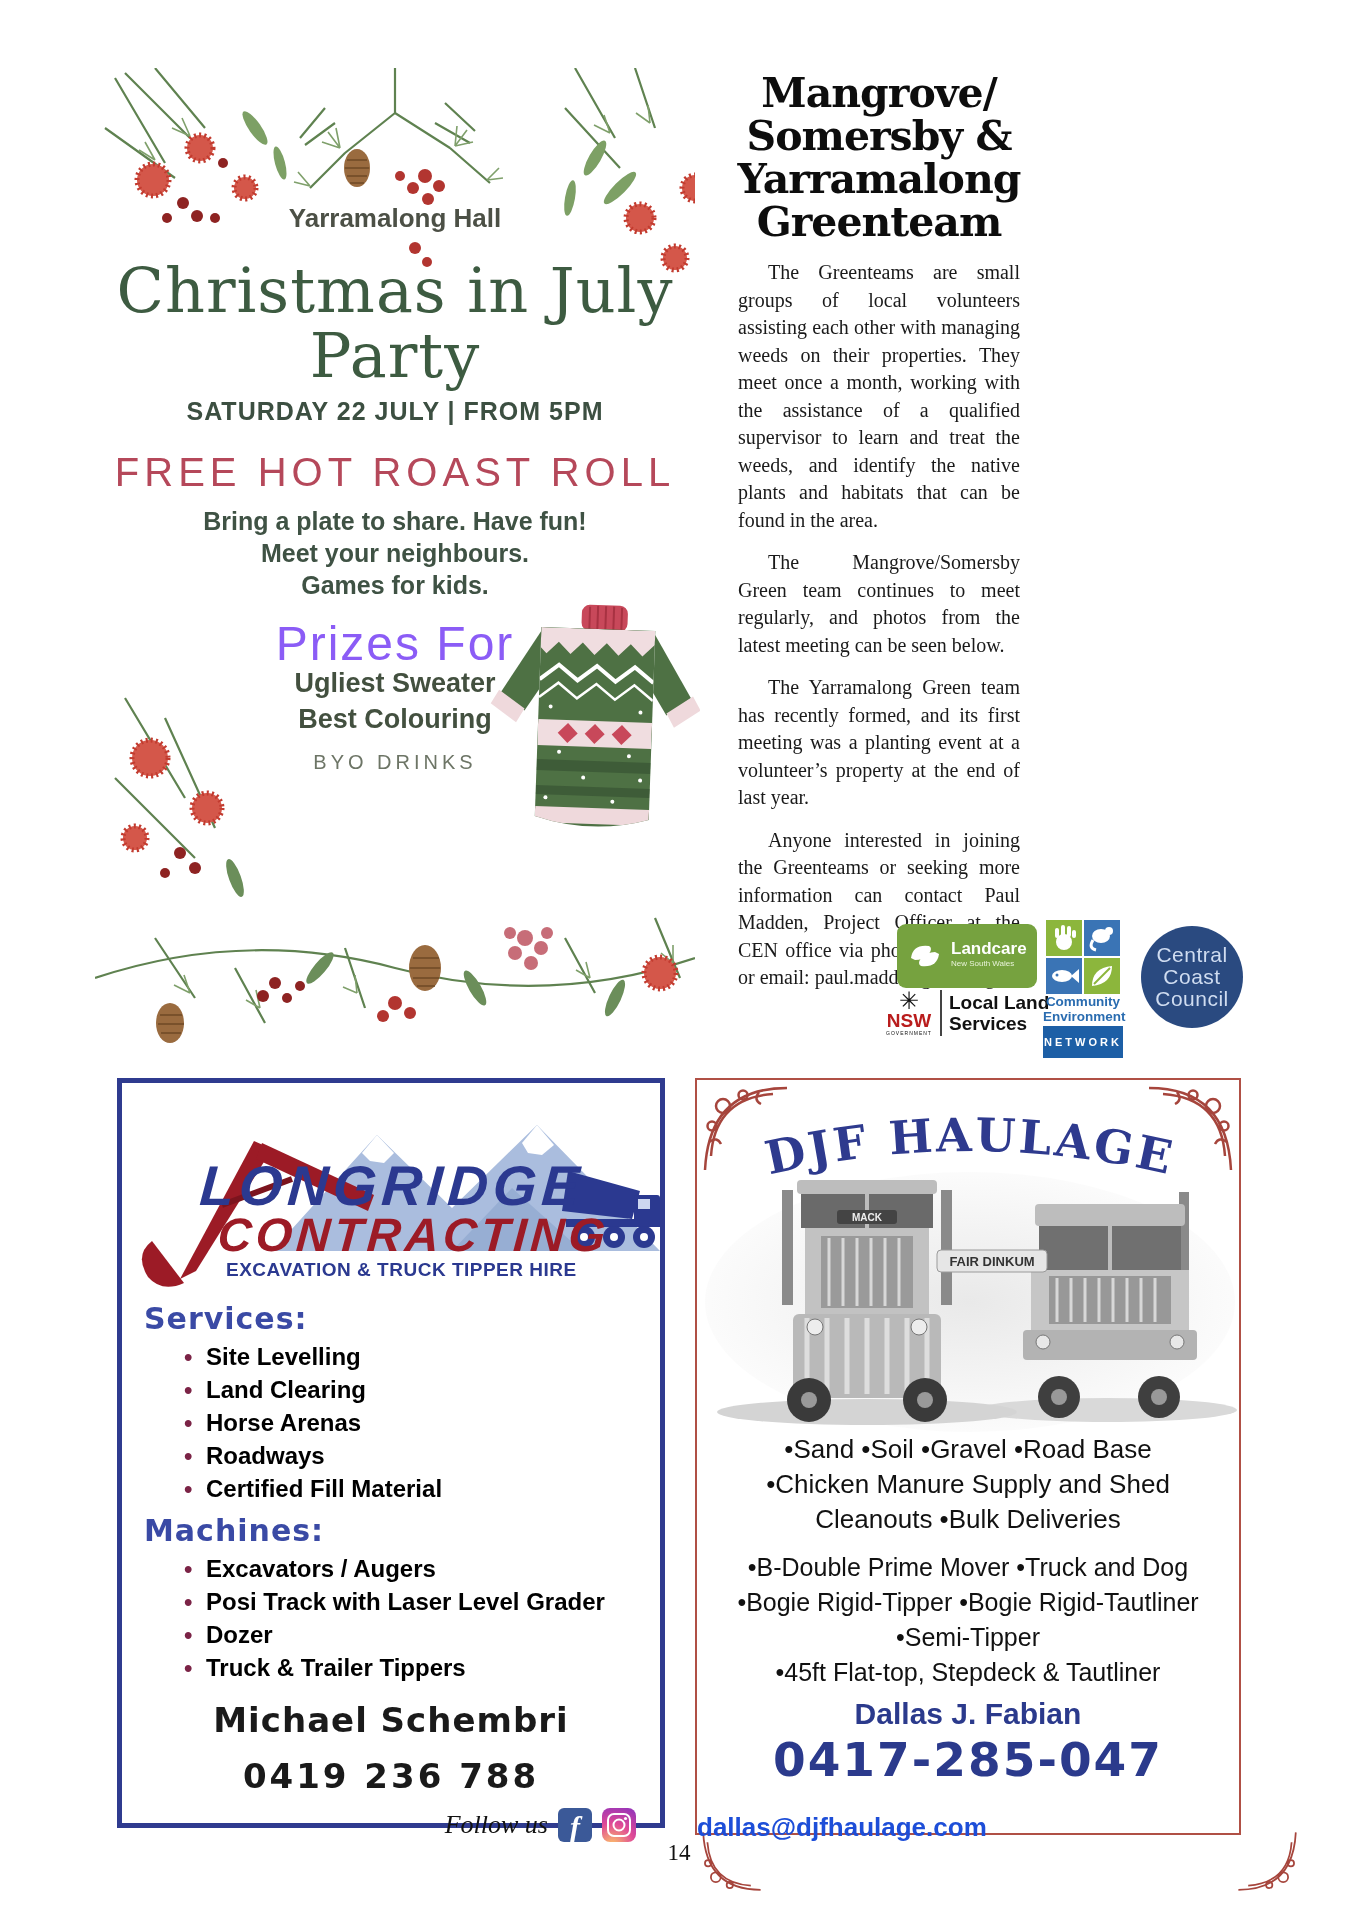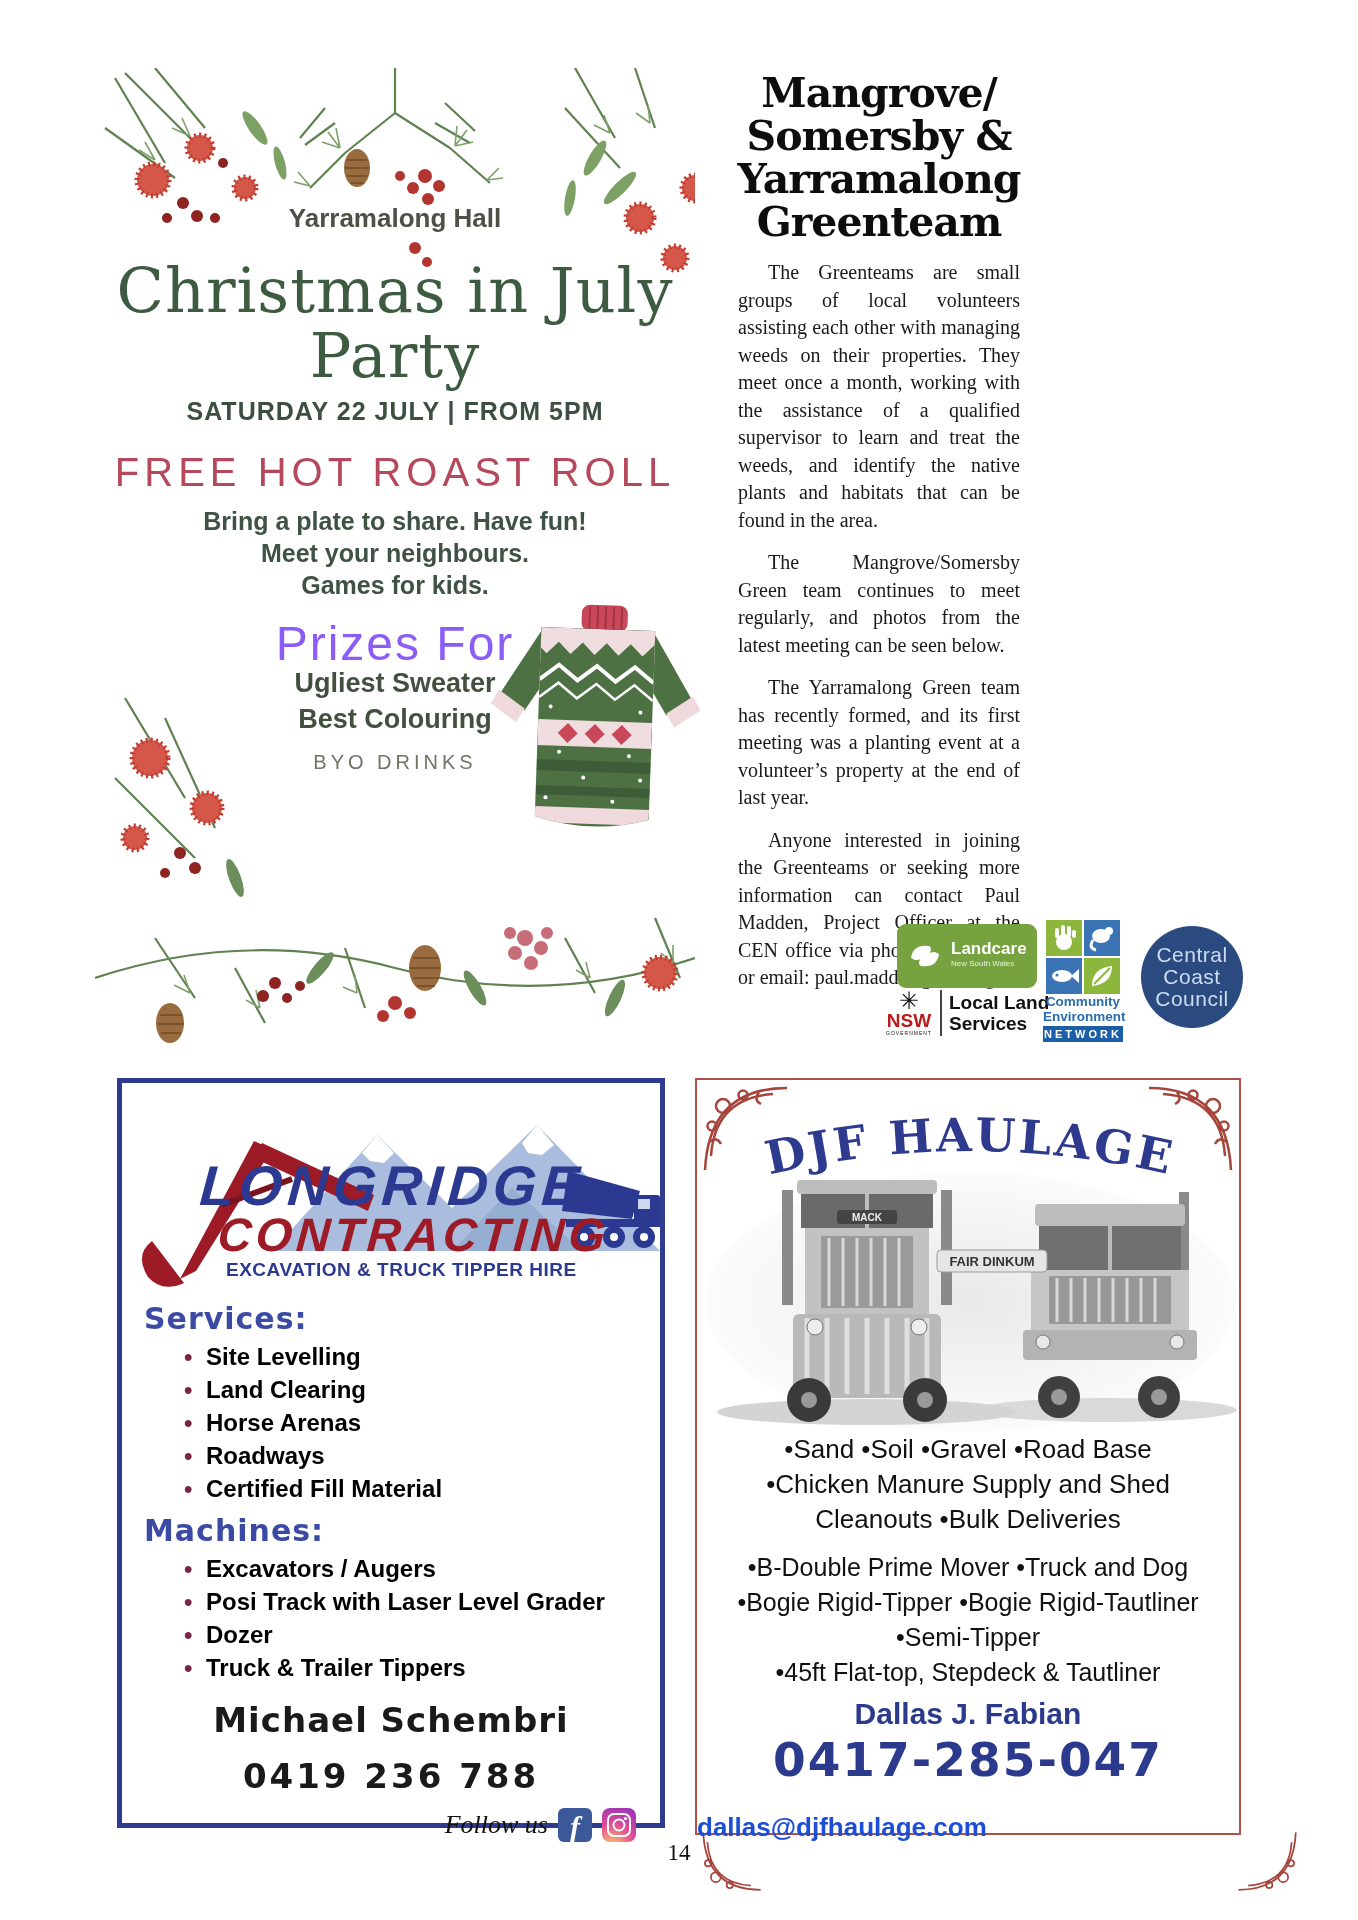--- a/index.html
+++ b/index.html
@@ -41,21 +41,21 @@
   .nsw-flower{font-size:24px;line-height:22px;color:#111;}
   .nsw-name{font-size:19px;font-weight:900;line-height:18px;color:#b91c1c;}
   .nsw-sub{font-size:5px;letter-spacing:1px;color:#111;}
   .nsw-div{width:2px;height:46px;background:#444;margin:0 7px;}
   .lls{font-size:19px;font-weight:bold;line-height:21px;color:#111;}
   .logo-cen{position:absolute;left:158px;top:2px;width:80px;text-align:center;}
   .cen-grid{width:74px;height:74px;margin:0 auto;display:grid;grid-template-columns:36px 36px;
             grid-template-rows:36px 36px;gap:2px;}
   .cen-line{font-size:13.5px;font-weight:bold;color:#2a6cb0;line-height:15px;}
   .cen-bar{margin-top:2px;background:#1d5fa6;color:#fff;font-size:11px;font-weight:bold;
-           letter-spacing:3px;padding:2px 0;}
+           letter-spacing:3px;padding:10px 0;}
   .logo-ccc{position:absolute;left:256px;top:8px;width:102px;height:102px;border-radius:50%;
             background:#2a4a80;display:flex;align-items:center;justify-content:center;text-align:center;}
   .ccc-text{color:#cfdcf0;font-size:21px;line-height:22px;letter-spacing:0.5px;}
 
   
   .longridge{position:absolute;left:117px;top:1078px;width:548px;height:750px;box-sizing:border-box;
              border:5px solid #2f3b8f;background:#fff;}
   .lr-logo{position:relative;height:210px;}
   .lr-logo svg{position:absolute;left:0;top:0;}
   .lr-name1{position:absolute;left:78px;top:70px;font-style:italic;font-weight:800;font-size:56px;

